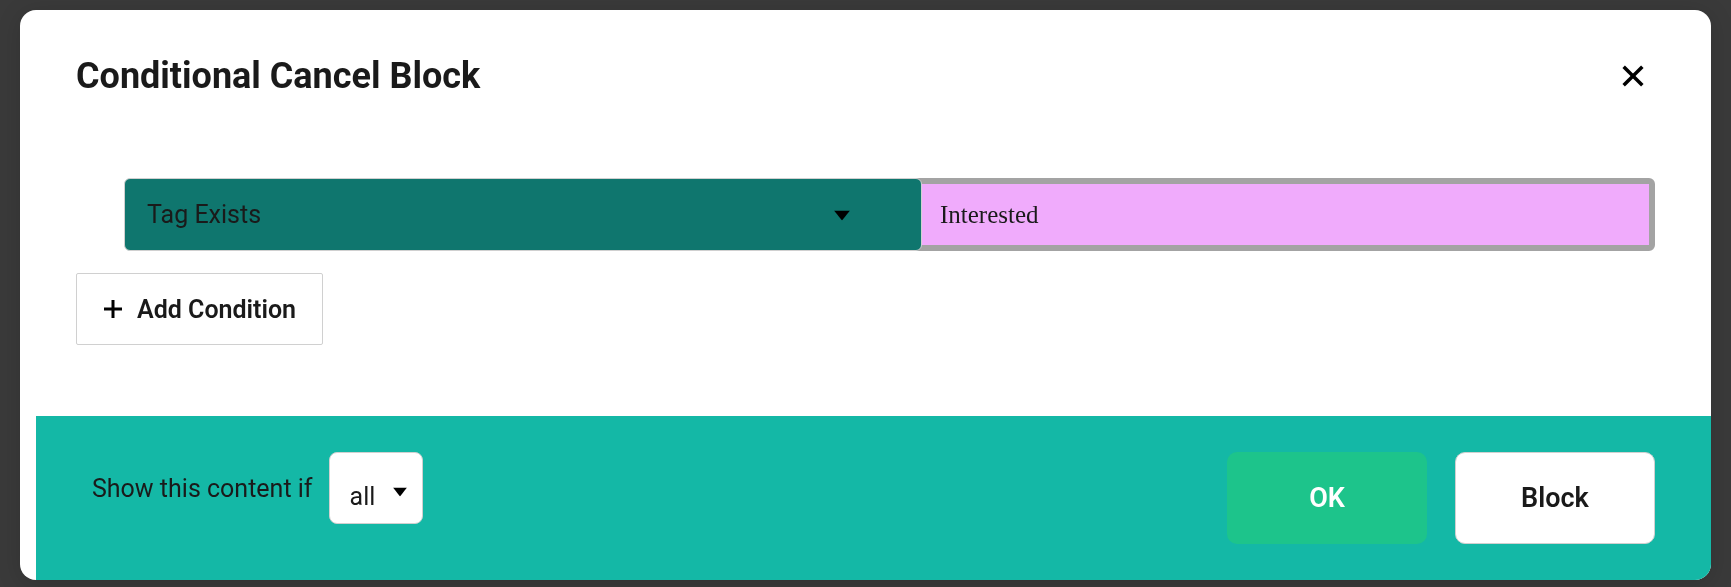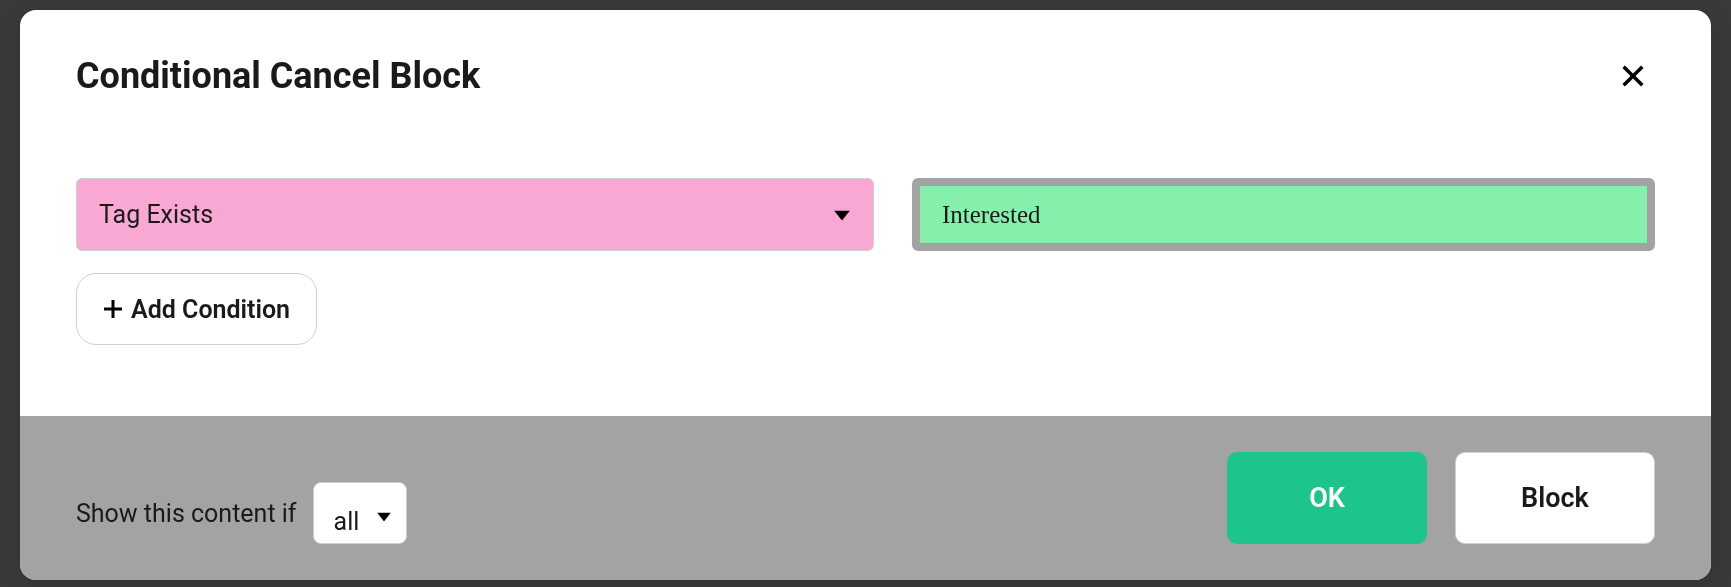--- a/index.html
+++ b/index.html
@@ -69,98 +69,100 @@
     .select-wrapper {
       position: relative;
       flex: 0 0 798px;
     }
     
     .condition-select {
       width: 100%;
       height: 73px;
       border: 1px solid #d0d0d0;
       border-radius: 6px;
-      background: #f9a8d4;
+      background: #0f766e;
       padding: 0 50px 0 22px;
       font-size: 25px;
       color: #1a1a1a;
       appearance: none;
       cursor: pointer;
       font-family: inherit;
+      margin-left: 48px;
     }
     
     .select-caret {
       position: absolute;
       right: 24px;
       top: 50%;
       transform: translateY(-50%);
       pointer-events: none;
     }
     
     .select-caret svg {
       width: 16px;
       height: 10px;
     }
     
     .condition-input {
       flex: 1;
       height: 73px;
-      border: 8px solid #a3a3a3;
+      border: 6px solid #a3a3a3;
       border-radius: 6px;
-      background: #86efac;
+      background: #f0abfc;
       padding: 0 22px;
       font-size: 25px;
       color: #1a1a1a;
       font-family: Georgia, 'Times New Roman', serif;
       outline: none;
     }
     
     .add-condition-btn {
       display: inline-flex;
       align-items: center;
-      gap: 8px;
+      gap: 14px;
       height: 72px;
       padding: 0 26px;
       border: 1px solid #d0d0d0;
-      border-radius: 20px;
+      border-radius: 2px;
       background: #fff;
       font-size: 25px;
       font-weight: 600;
       color: #1a1a1a;
       cursor: pointer;
       font-family: inherit;
     }
     
     .add-condition-btn svg {
       width: 20px;
       height: 20px;
     }
     
     .modal-footer {
-      background: #a3a3a3;
+      background: #14b8a6;
       padding: 36px 56px;
       display: flex;
-      align-items: flex-end;
+      align-items: flex-start;
       justify-content: space-between;
+      margin-left: 16px;
     }
     
     .footer-left {
       display: flex;
       align-items: center;
       gap: 16px;
       font-size: 25px;
       color: #1a1a1a;
     }
     
     .mode-select-wrapper {
       position: relative;
     }
     
     .mode-select {
-      height: 62px;
+      height: 72px;
       border: 1px solid #d0d0d0;
       border-radius: 8px;
       background: #fff;
       padding: 16px 46px 0 20px;
       font-size: 25px;
       color: #1a1a1a;
       appearance: none;
       cursor: pointer;
       font-family: inherit;
     }

